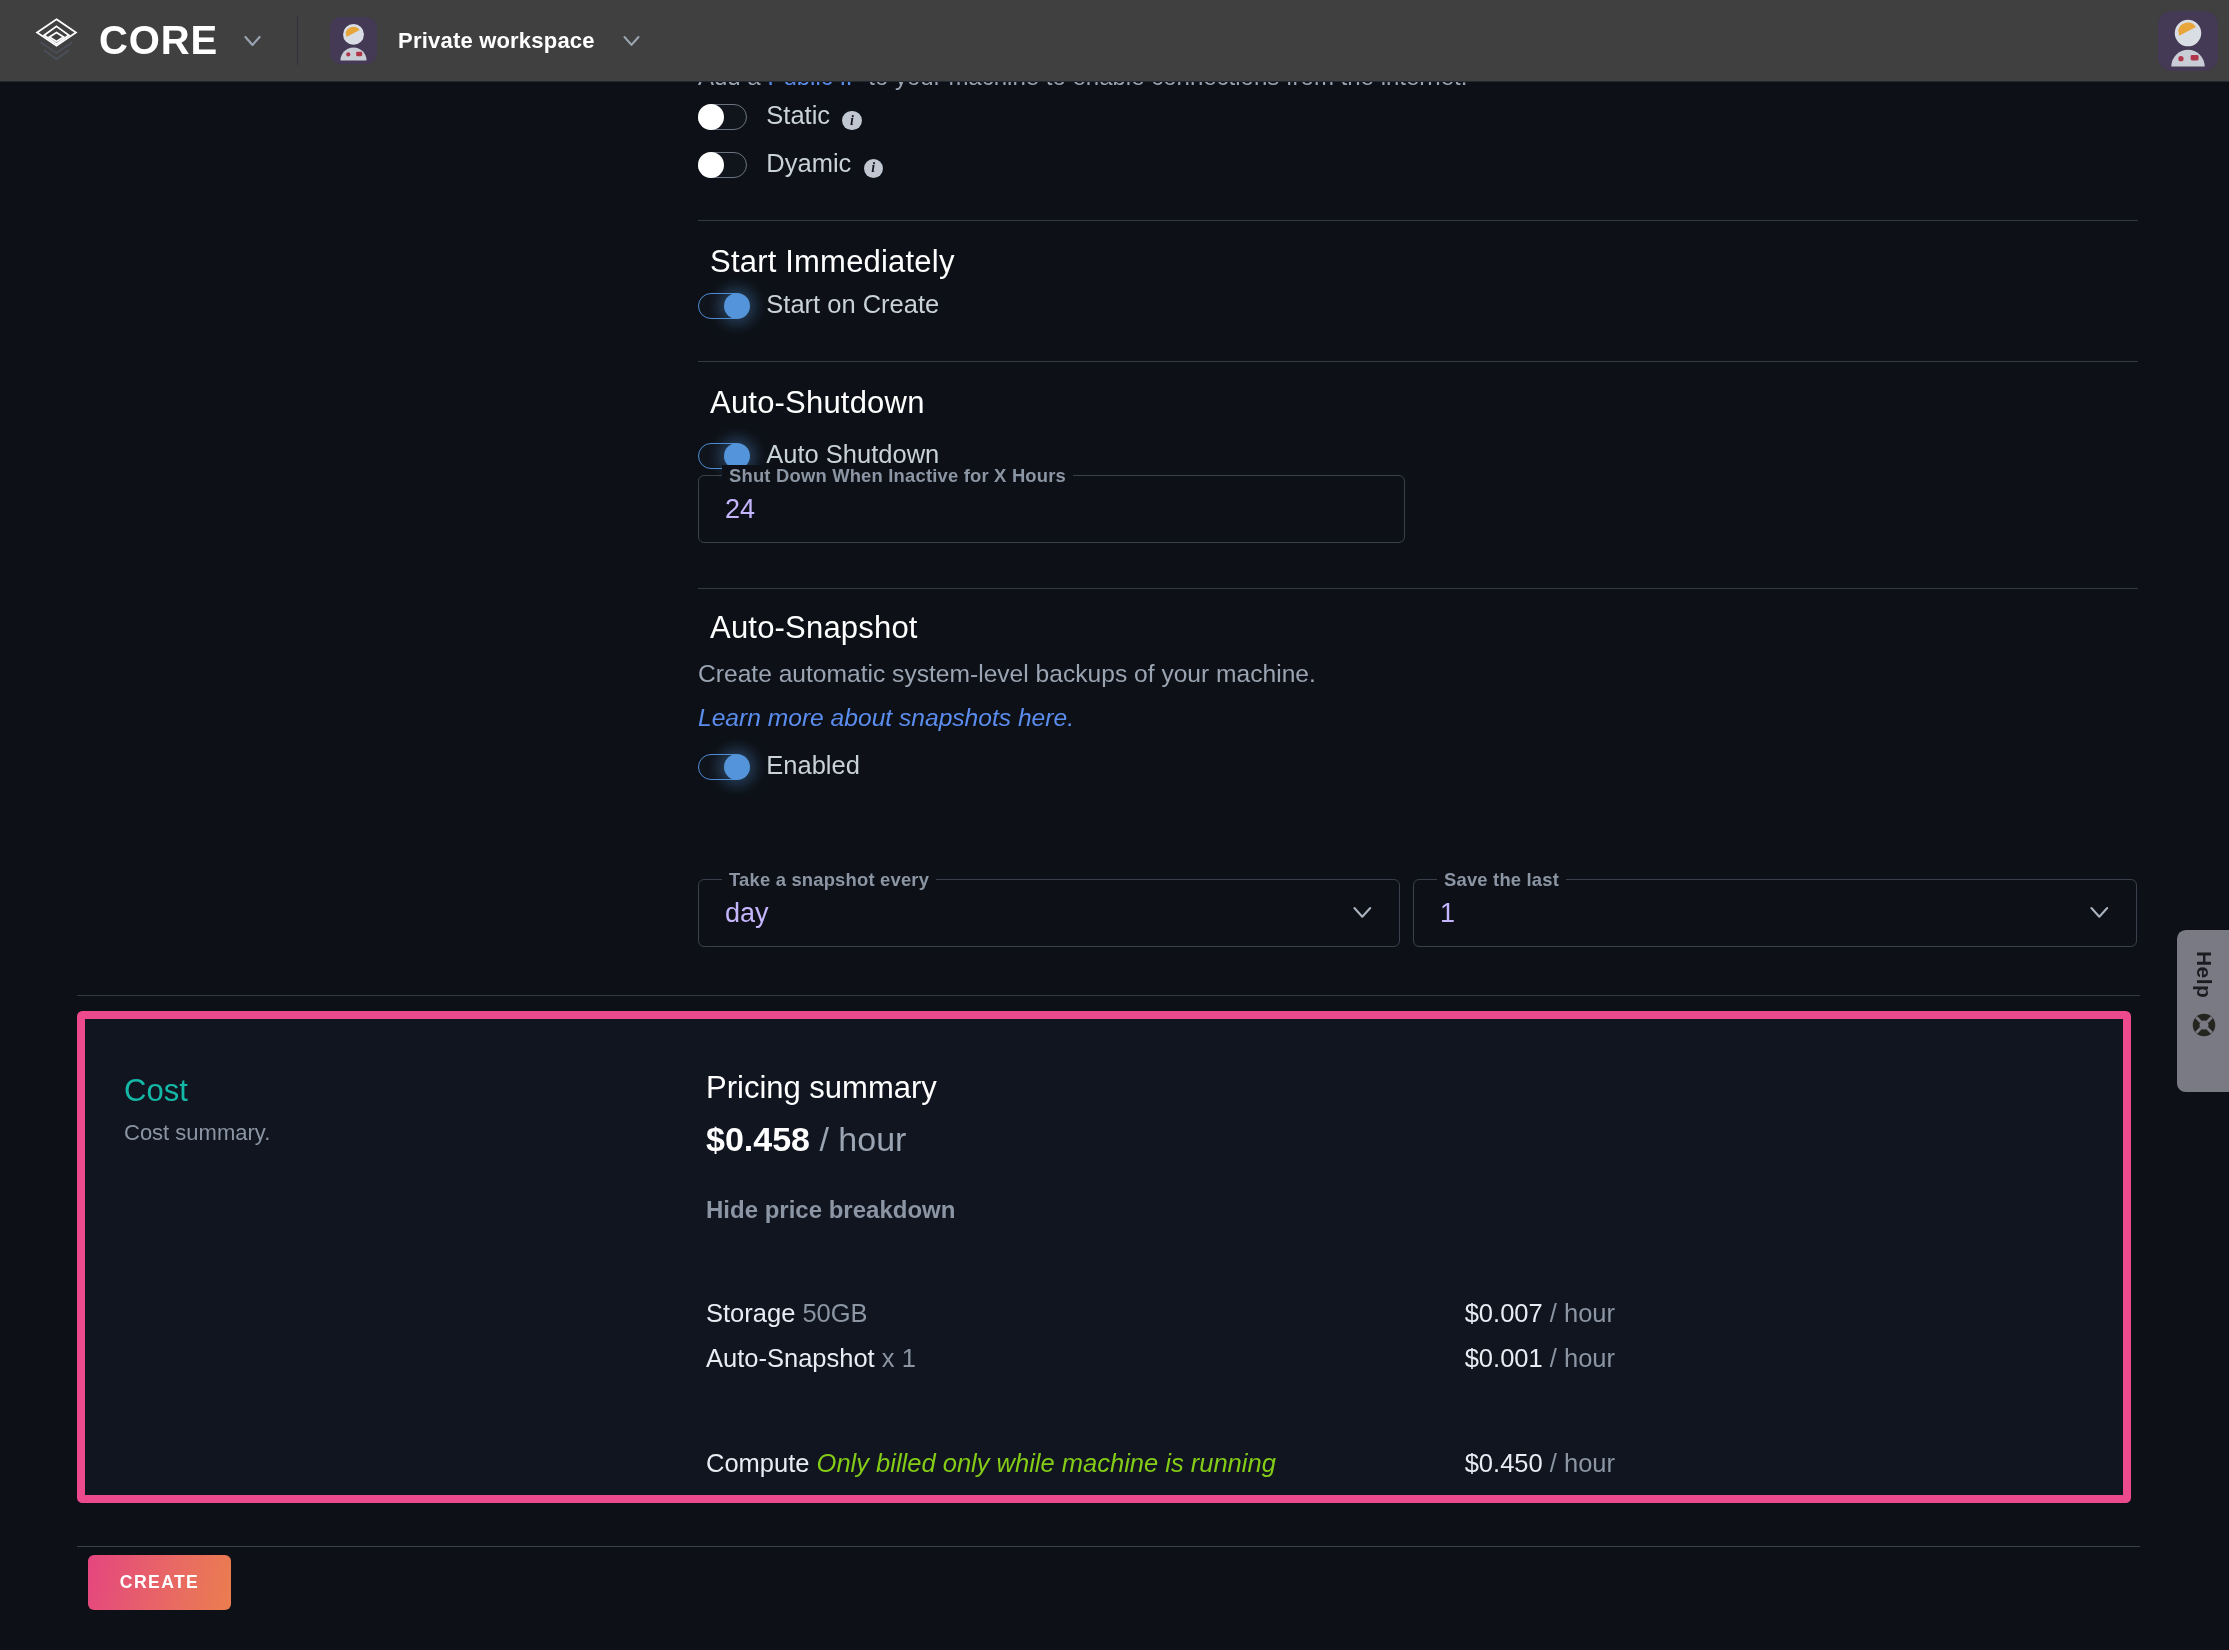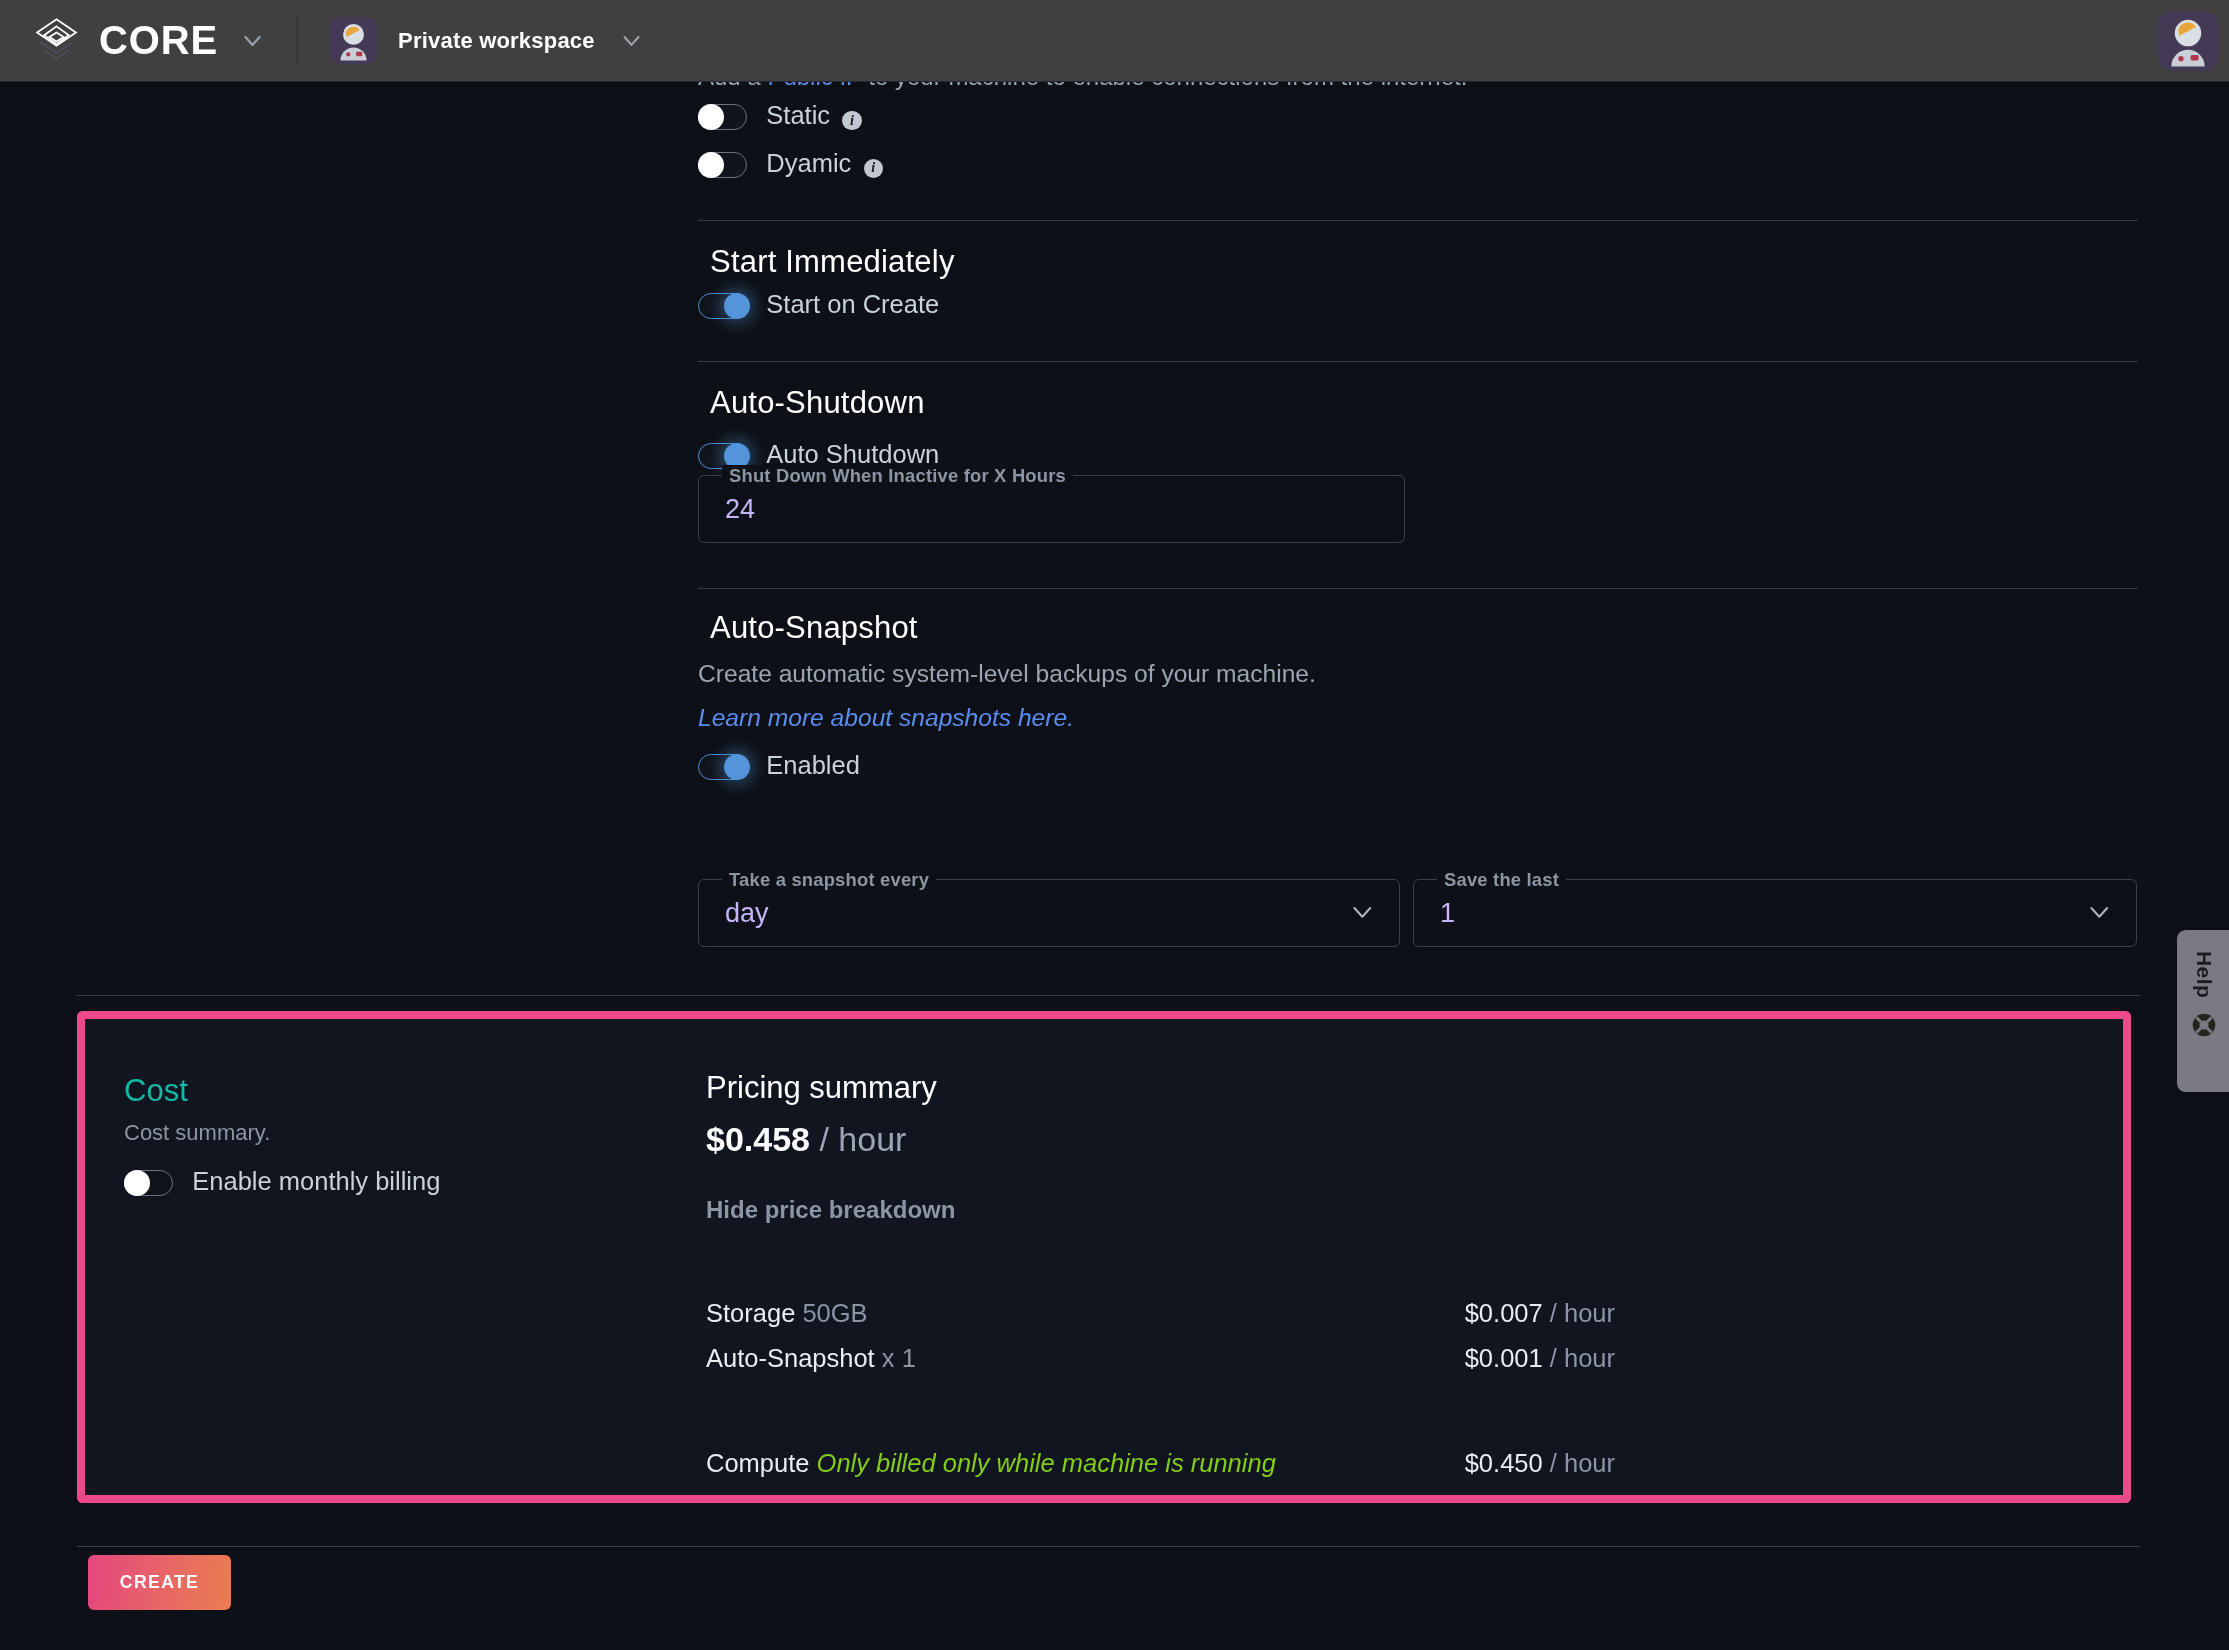--- a/index.html
+++ b/index.html
@@ -303,26 +303,20 @@
 
     </div>
 
     <div class="hr" style="position:absolute; left:77px; top:913px; width:2063px;"></div>
 
     <div class="cost-panel">
 
       <div class="cost-left">
         <div class="cost-title">Cost</div>
         <div class="cost-sub">Cost summary.</div>
-        <div class="toggle-row" style="margin-top:21px;">
-          <span class="switch off">
-              <span class="knob"></span>
-            </span>
-          <span class="switch-label">Enable monthly billing</span>
-        </div>
       </div>
 
       <div class="cost-right">
         <div class="pricing-title">Pricing summary</div>
         <div class="price-big">
           <span>$0.458</span>
           <span class="unit">/ hour</span>
         </div>
         <div class="hide-breakdown">Hide price breakdown</div>
 

